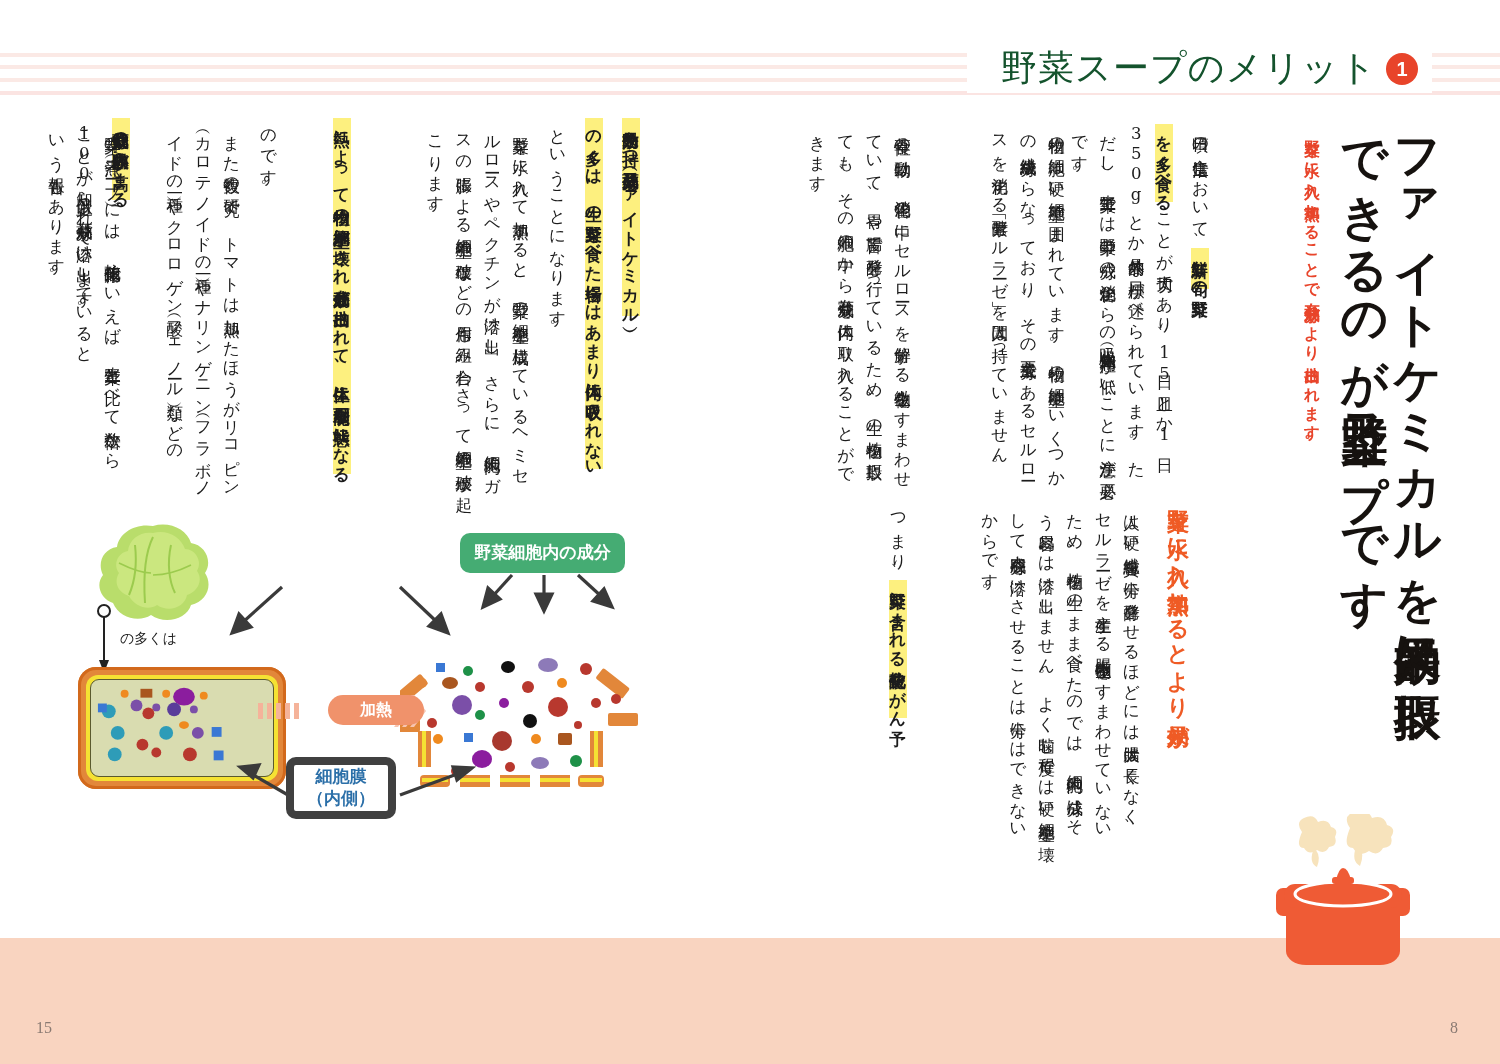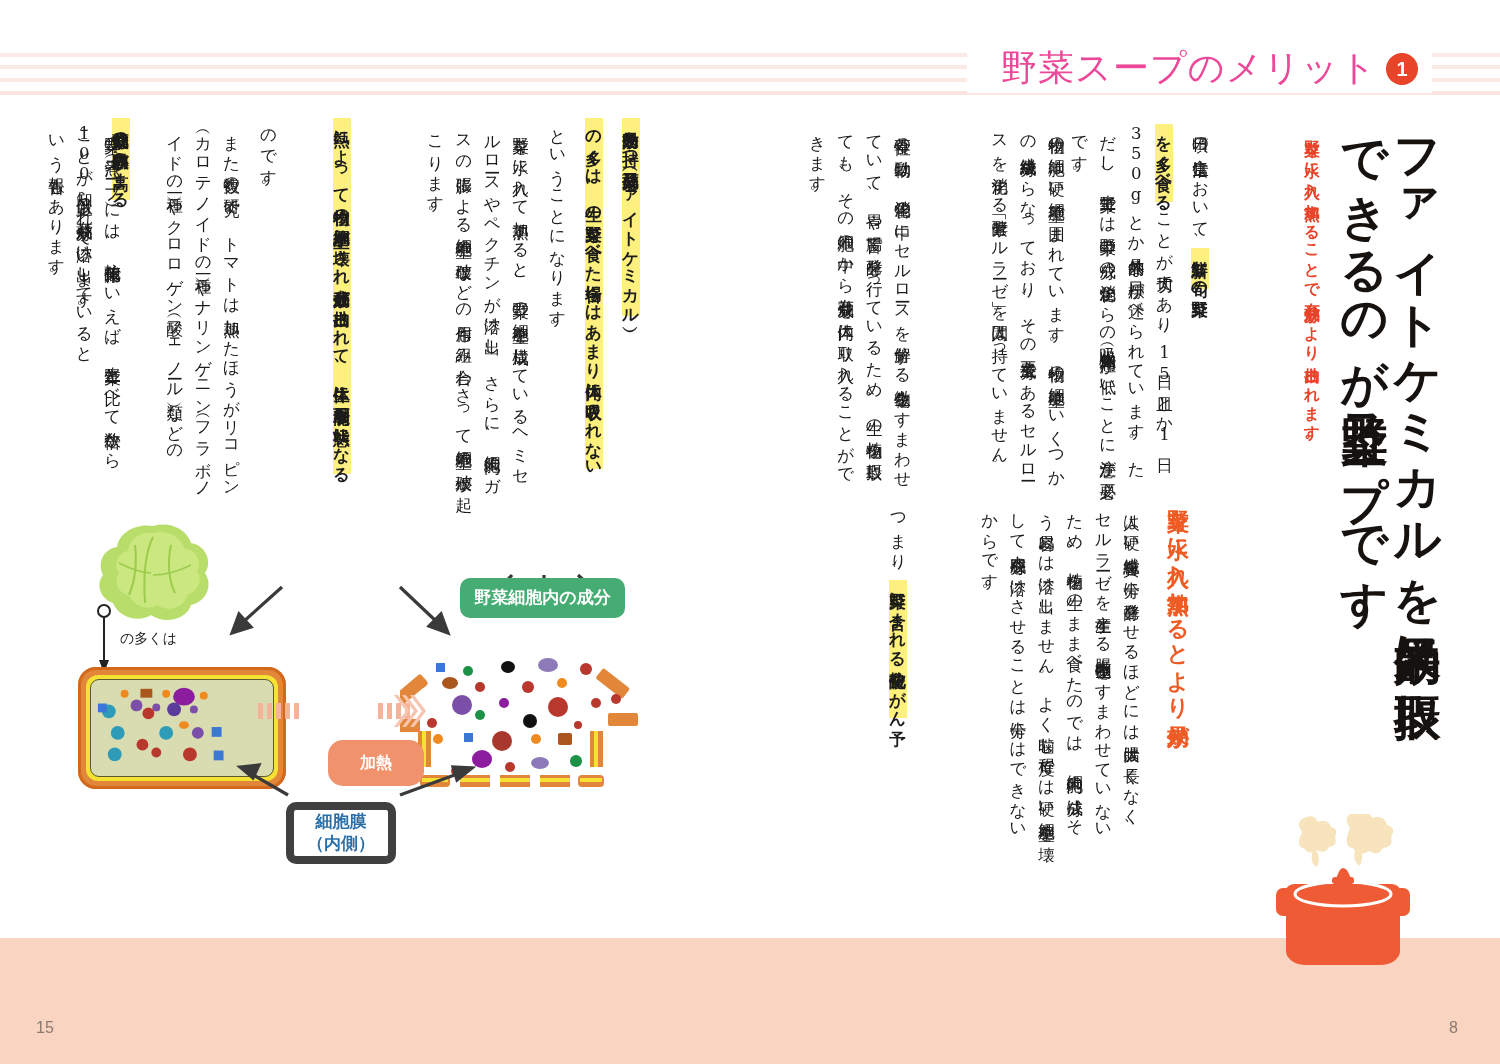--- a/index.html
+++ b/index.html
@@ -24,39 +24,39 @@
   .stripes .ln.s4 { top:38px; background:#fbe4e2; }
 
   
   .hdr-title {
     position:absolute; right:68px; top:44px;
     display:flex; align-items:center; gap:9px;
     background:#ffffff; padding:0 14px 0 18px; z-index:5;
   }
   .hdr-title .txt {
     font-family:Liberation Serif, serif;
-    font-size:36px; color:#ec4899; letter-spacing:1px;
+    font-size:36px; color:#14532d; letter-spacing:1px;
     white-space:nowrap; font-weight:400;margin-left:16px;
   }
   .hdr-badge {
     width:32px; height:32px; border-radius:50%;
     background:#e8442a; color:#fff;
     display:flex; align-items:center; justify-content:center;
     font-size:20px; font-weight:bold; line-height:1;
   }
 
   
   .footer-band {
     position:absolute; left:0; bottom:0; width:1500px; height:126px;
     background:#f9d4c0;
   }
   .pageno {
     position:absolute; bottom:27px;
     font-size:16px; color:#8a7a72;
-    font-family:Liberation Sans, sans-serif;
+    font-family:Liberation Serif, serif;
   }
   .pageno.left  { left:36px; }
   .pageno.right { right:42px; }
 
   
   .rpage { position:absolute; left:760px; top:0; width:740px; height:1064px; }
 
   .main-title {
     position:absolute; right:55px; top:108px;
     writing-mode: vertical-rl; text-orientation: upright;
@@ -134,26 +134,25 @@
 
   .cell-right { position:absolute; left:340px; top:130px; width:250px; height:148px; }
 
   .box-lbl {
     position:absolute;
     font-family:"Liberation Sans", sans-serif;
     font-weight:bold; text-align:center;
     border-radius:10px; background:#fff;
     display:flex; flex-direction:column; align-items:center; justify-content:center;
     line-height:1.3;
-    margin-top:45px;
   }
   .box-wall  { left:226px; top:45px; width:110px; height:62px; border:2px solid #13a05e; color:#13a05e; font-size:17px; }
   .box-memb  { left:226px; top:242px; width:110px; height:62px; border:8px solid #404040; color:#2b6fa8; font-size:17px; }
   .box-comp  { left:400px; top:18px; width:165px; height:40px; background:#45ac73; color:#fff; font-size:17px; border:none; }
-  .box-heat  { left:268px; top:180px; width:96px; height:46px; background:#f0926b; color:#ffffff; font-size:16px; border:none; border-radius:15px; }
+  .box-heat  { left:268px; top:180px; width:96px; height:30px; background:#f0926b; color:#ffffff; font-size:16px; border:none; border-radius:15px; }
 
   .caption {
     position:absolute; left:166px; top:828px; width:450px;
     font-family:"Liberation Sans", sans-serif;
     font-size:13.5px; line-height:1.95; color:#3a3a3a;
   }
 
   
   .pot { position:absolute; right:72px; bottom:60px; width:170px; height:190px; }
 </style>

